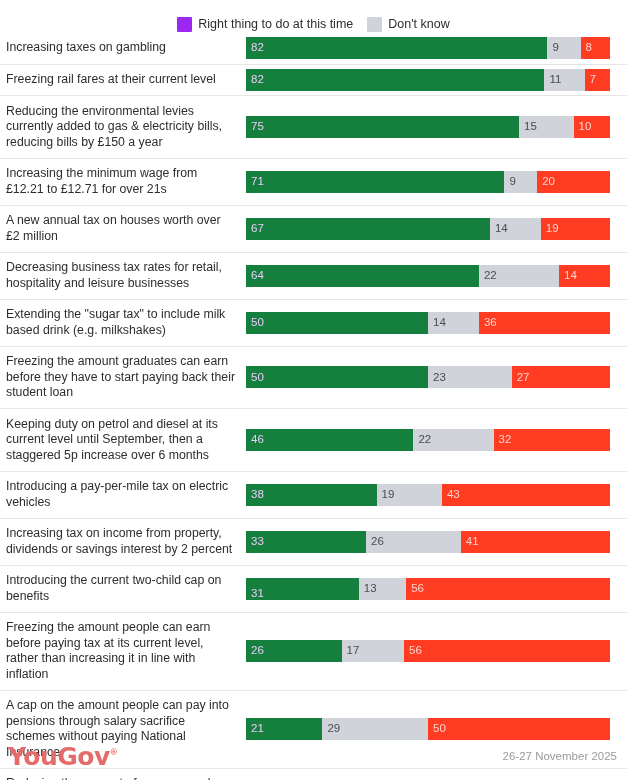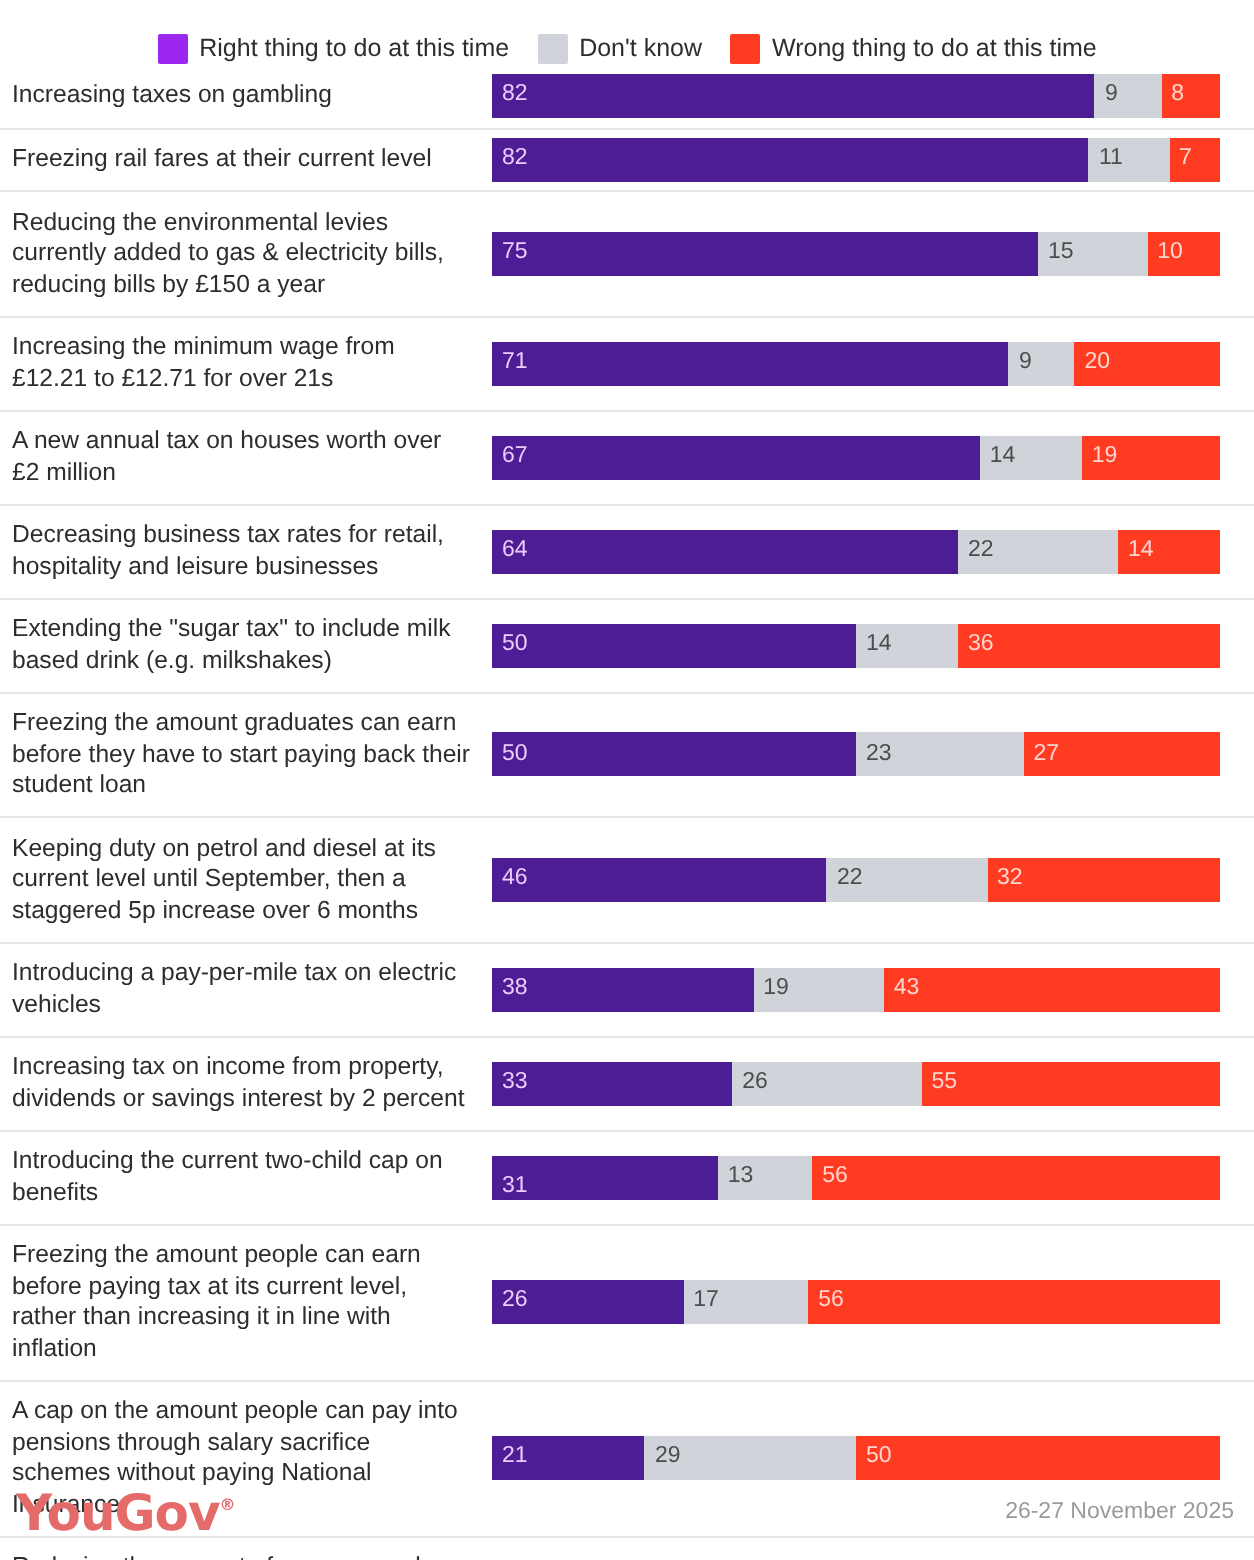--- a/index.html
+++ b/index.html
@@ -88,21 +88,21 @@
     align-items: center;
     height: 22px;
     overflow: hidden;
   }
   .seg-value {
     font-size: 11.5px;
     line-height: 1;
     padding-left: 5px;
     white-space: nowrap;
   }
-  .seg.right   { background: #4c1d95; }
+  .seg.right   { background: #15803d; }
   .seg.right .seg-value  { color: #e9cdfb; }
   .seg.dk      { background: #D0D3D9; }
   .seg.dk .seg-value     { color: #4c4c4c; }
   .seg.wrong   { background: #FF3B21; }
   .seg.wrong .seg-value  { color: #ffd6cf; }
 
   
   #footer {
     position: absolute;
     left: 0;
@@ -140,24 +140,20 @@
 
   <div id="legend">
       <div class="legend-item">
         <span class="legend-swatch" style="background: rgb(156, 39, 240);"></span>
         <span class="legend-label">Right thing to do at this time</span>
       </div>
       <div class="legend-item">
         <span class="legend-swatch" style="background: rgb(208, 211, 217);"></span>
         <span class="legend-label">Don't know</span>
       </div>
-      <div class="legend-item">
-        <span class="legend-swatch" style="background: rgb(255, 59, 33);"></span>
-        <span class="legend-label">Wrong thing to do at this time</span>
-      </div>
     </div>
 
   <div id="rows">
       <div class="row" style="height: 31.5px;">
         <div class="row-label">Increasing taxes on gambling</div>
         <div class="row-bar-area">
           <div class="bar">
             <div class="seg right" style="width: 301.495px;">
               <span class="seg-value">82</span>
             </div>
@@ -318,21 +314,21 @@
         <div class="row-label">Increasing tax on income from property, dividends or savings interest by 2 percent</div>
         <div class="row-bar-area">
           <div class="bar">
             <div class="seg right" style="width: 120.12px;">
               <span class="seg-value">33</span>
             </div>
             <div class="seg dk" style="width: 94.64px;">
               <span class="seg-value">26</span>
             </div>
             <div class="seg wrong" style="width: 149.24px;">
-              <span class="seg-value">55</span>
+              <span class="seg-value">41</span>
             </div>
           </div>
         </div>
       </div>
       <div class="row" style="height: 47px;">
         <div class="row-label">Introducing the current two-child cap on benefits</div>
         <div class="row-bar-area">
           <div class="bar">
             <div class="seg right" style="width: 112.84px; align-items: flex-end;">
               <span class="seg-value">31</span>

